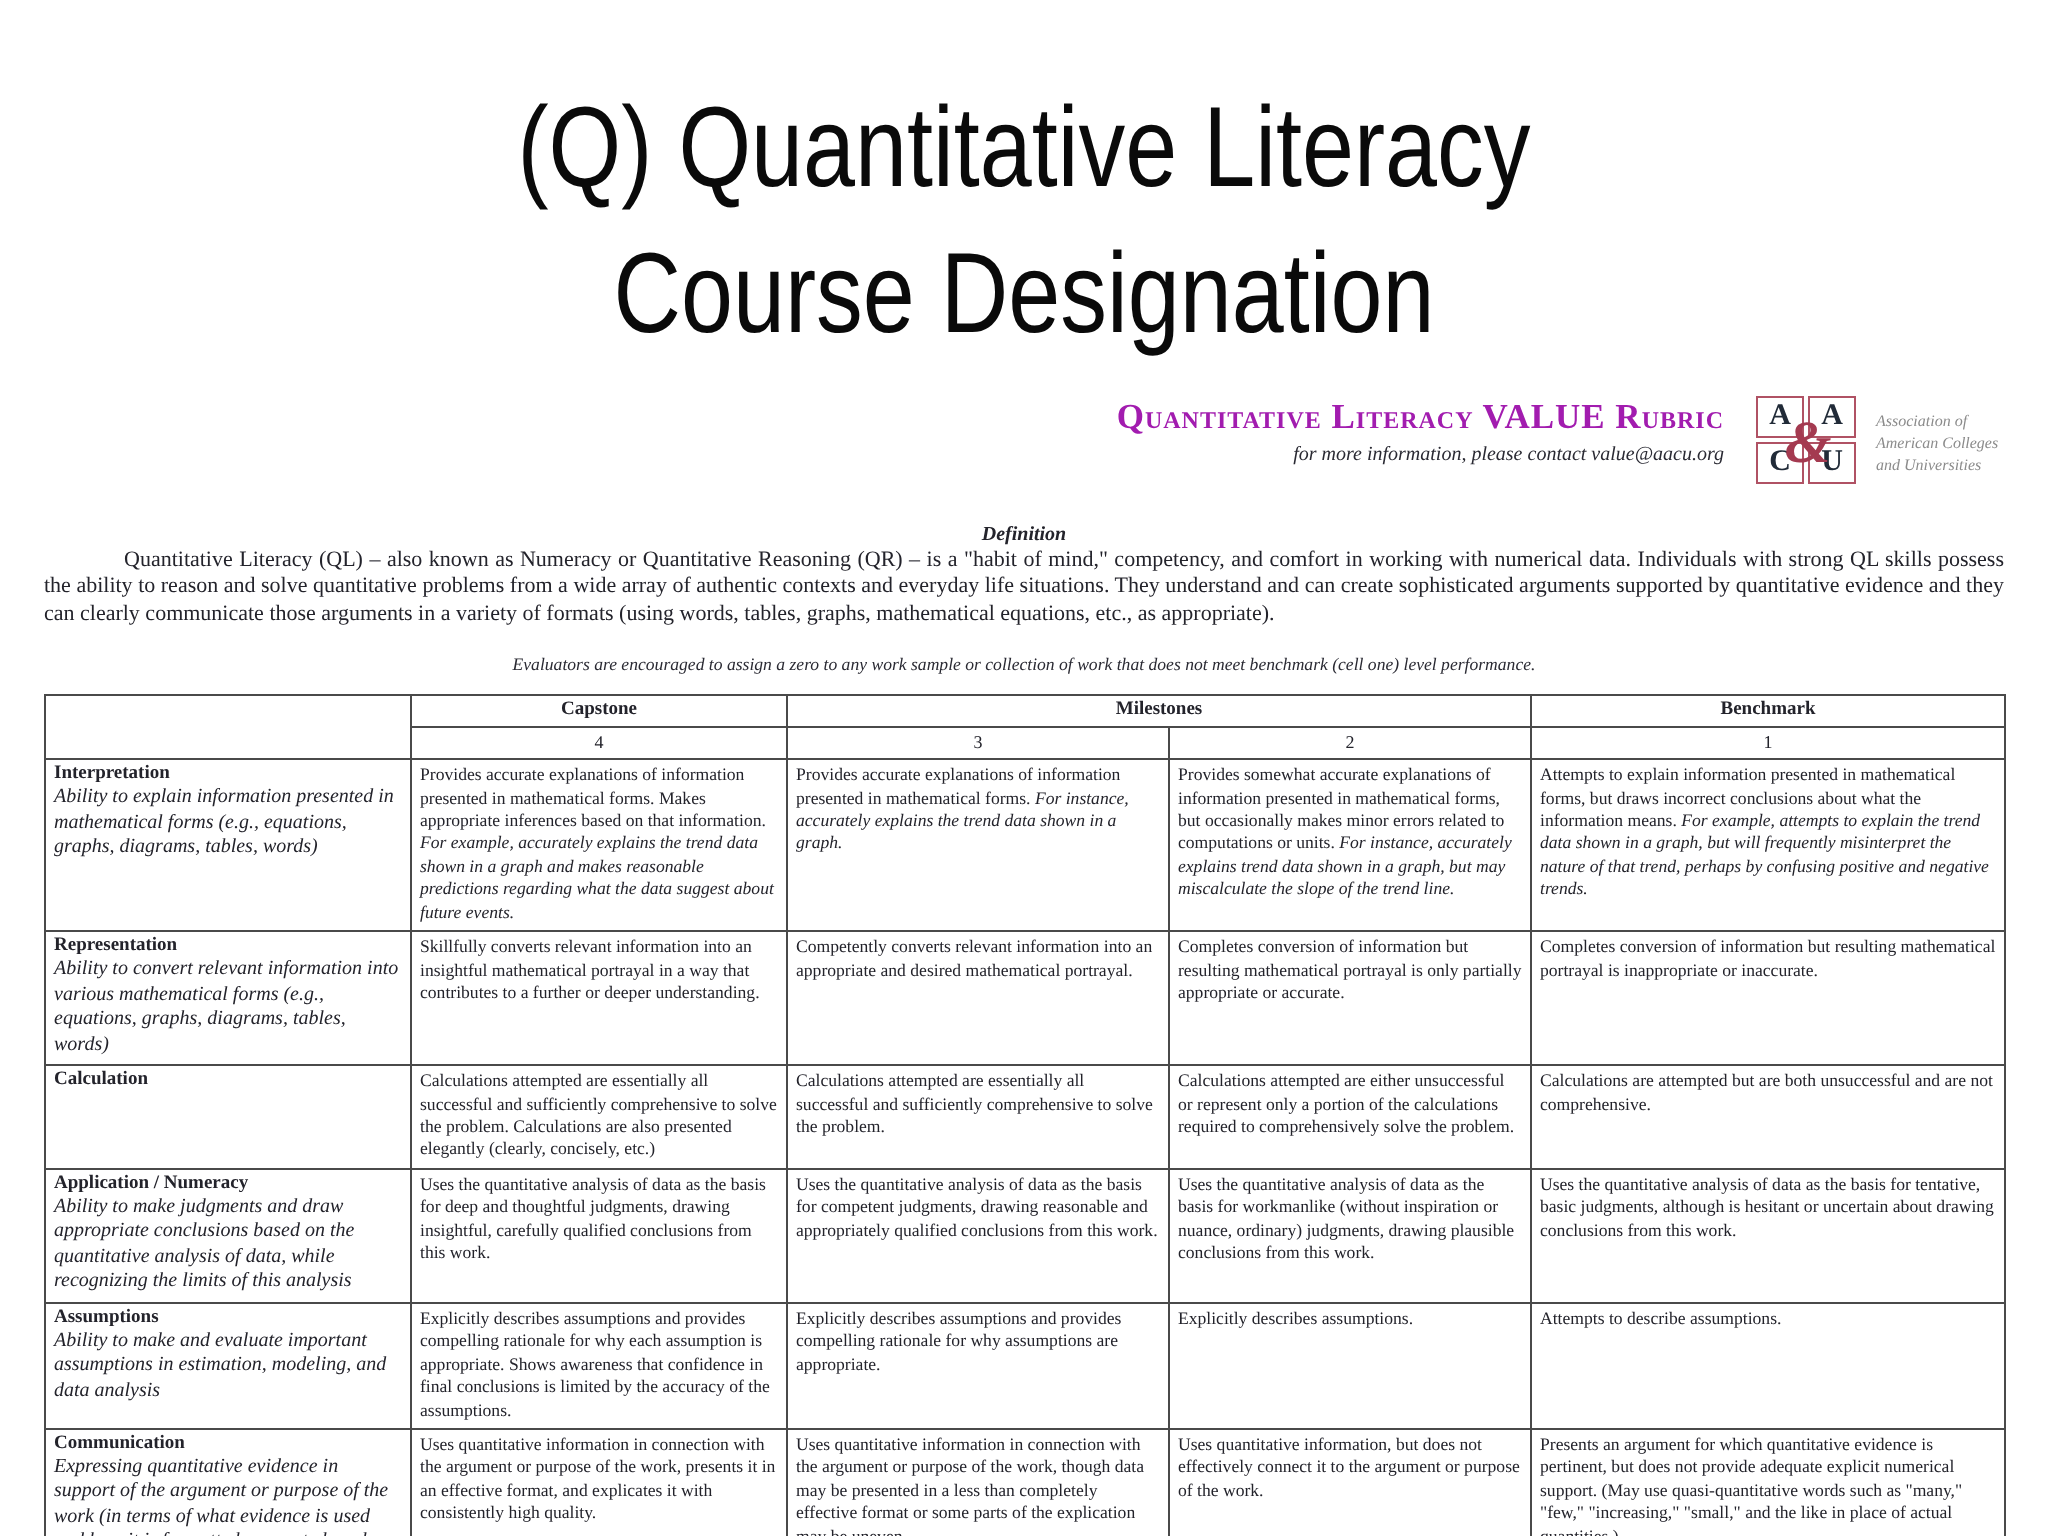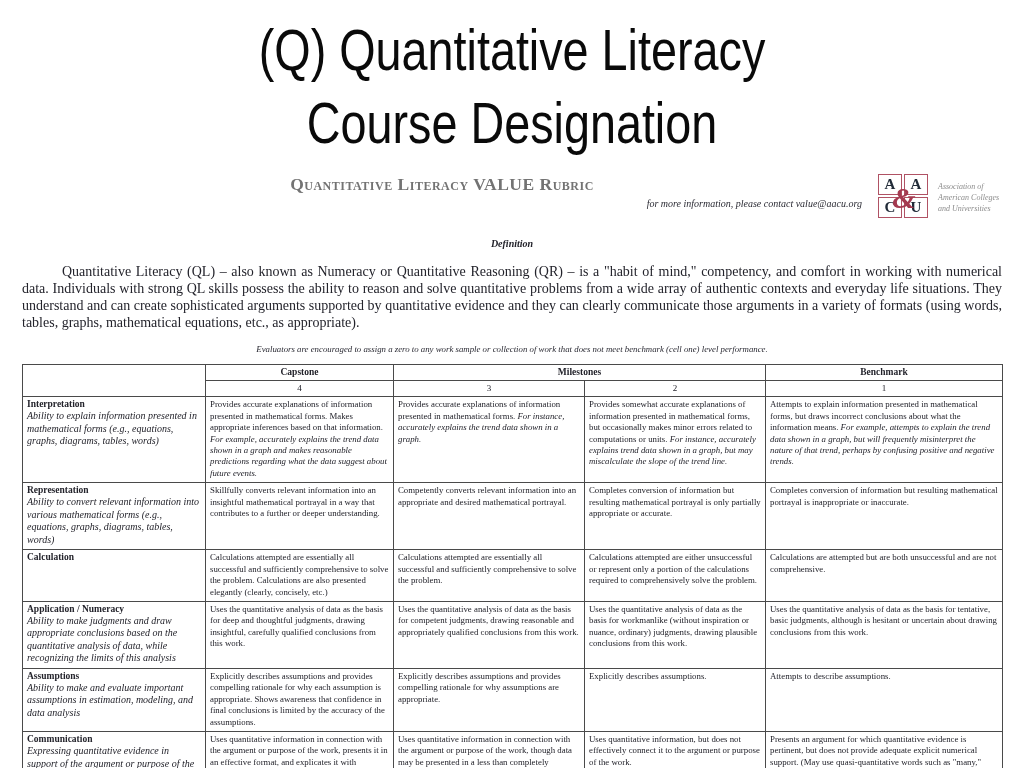--- a/index.html
+++ b/index.html
@@ -1,36 +1,37 @@
 <!DOCTYPE html>
 <html><head>
 <meta charset="utf-8">
 <style>
   * { margin:0; padding:0; box-sizing:border-box; }
   html,body { width:1024px; height:768px; background:#ffffff; overflow:hidden; }
   body { font-family:"Liberation Serif", serif; color:#23232b; }
 
   
   .slide-title {
-    width:850px; margin:0 auto; padding-top:14px; text-align:center;
+    width:850px; margin:0 auto; padding-top:38px; text-align:center;
     font-family:"Liberation Sans", sans-serif; font-weight:400; color:#0a0a0a;
   }
   .slide-title .line {
     display:block; font-size:57px; line-height:73px;
     transform:scaleX(0.82); transform-origin:50% 50%; white-space:nowrap;
   }
 
   
   .doc { position:relative; width:980px; margin:14px auto 0 auto; }
 
   .doc-header { position:relative; height:58px; }
   .doc-header-center { width:840px; text-align:center; }
   .rubric-title {
     font-variant:small-caps; font-weight:bold; font-size:17.5px; letter-spacing:0.5px;
-    color:#737373;
+    color:#a21caf;
+    text-align:right;
   }
   .rubric-subtitle { font-style:italic; font-size:10px; margin-top:3px; color:#2a2a33;text-align:right; }
 
   
   .logo { position:absolute; top:0; right:-8px; width:132px; display:flex; }
   .logo-grid {
     position:relative; width:52px; height:46px;
     display:grid; grid-template-columns:24px 24px; grid-template-rows:21px 21px; gap:2px;
   }
   .logo-cell {
@@ -42,21 +43,21 @@
     font-style:italic; font-weight:bold; font-size:30px; color:#a43a50; line-height:1;
   }
   .logo-org {
     margin-left:8px; width:66px; font-style:italic; font-size:8px; line-height:1.35;
     color:#8b8b8b; padding-top:8px;
   }
 
   
   .definition-heading { text-align:center; font-weight:bold; font-size:10px; margin-top:6px;font-style:italic; }
   .definition-text {
-    font-size:14px; line-height:1.22; text-align:justify; margin-top:14px; text-indent:40px;
+    font-size:11px; line-height:1.22; text-align:justify; margin-top:1px; text-indent:40px;
   }
   .evaluator-note {
     text-align:center; font-style:italic; font-size:8.8px; margin-top:13px; color:#2a2a33;
   }
 
   
   table.rubric { border-collapse:collapse; width:980px; margin-top:10px; table-layout:fixed; }
   table.rubric th, table.rubric td {
     border:1px solid #4a4a4a; vertical-align:top; padding:2px 4px 3px 4px;
   }

